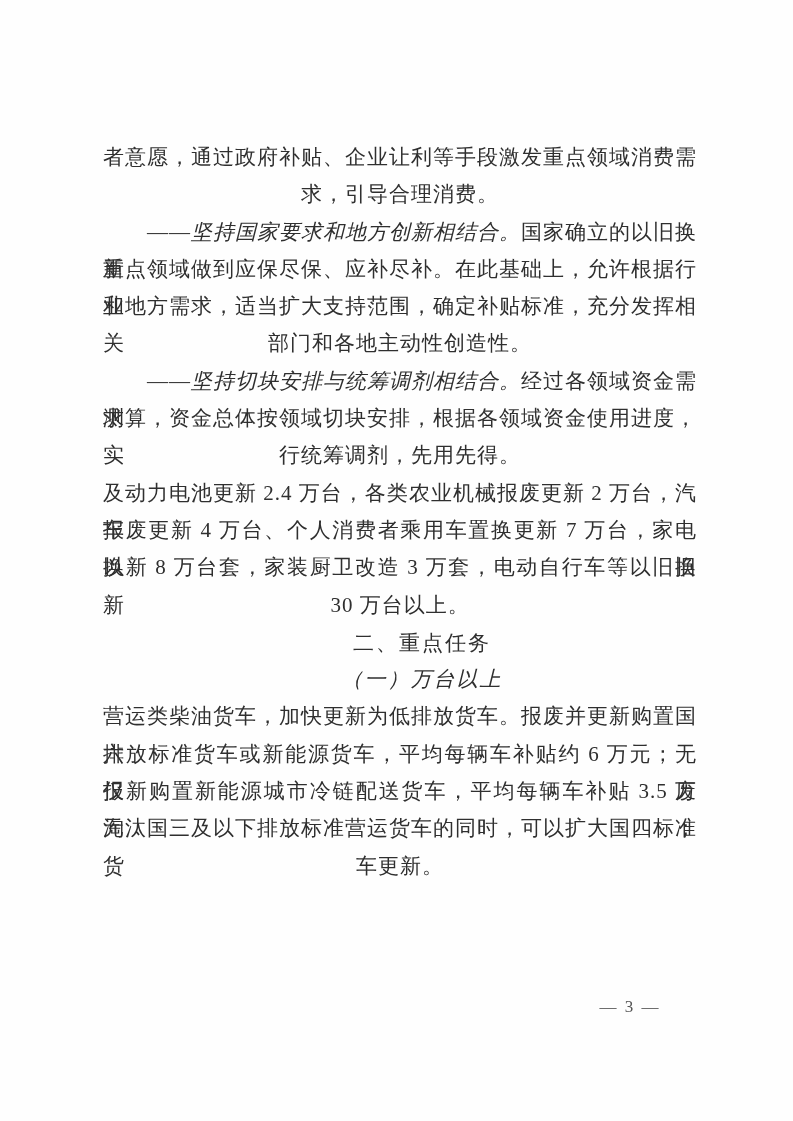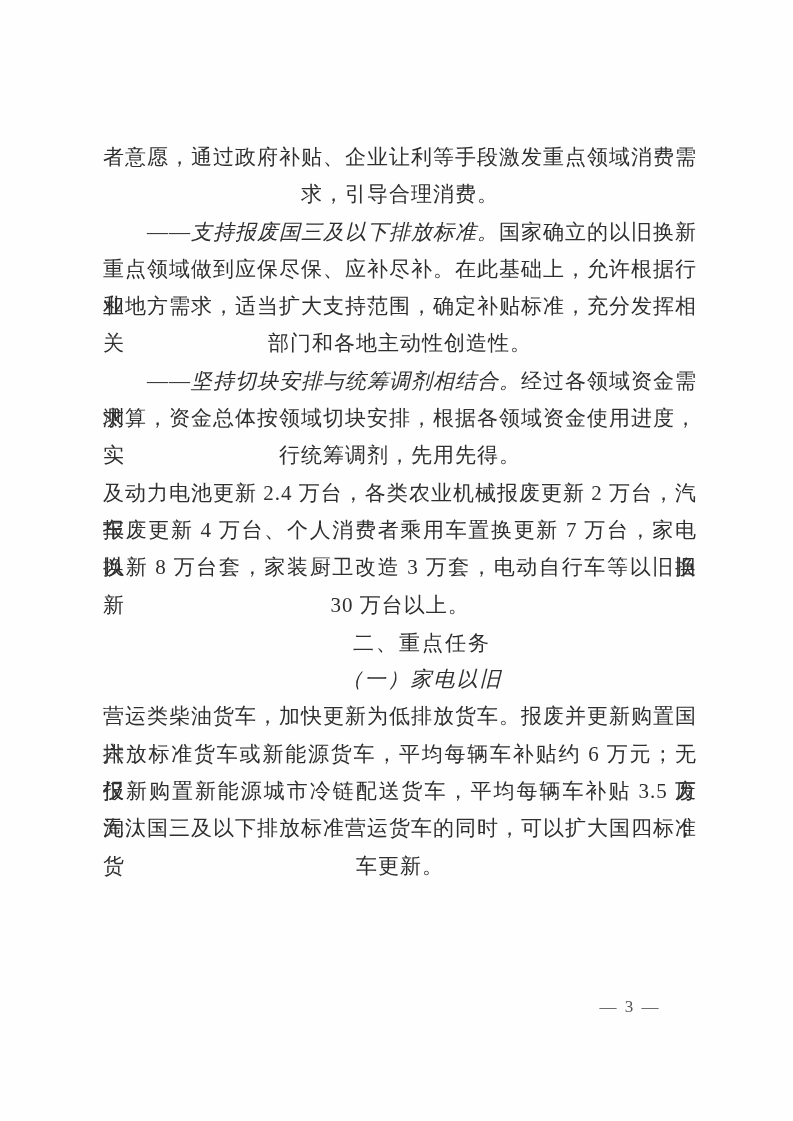--- a/index.html
+++ b/index.html
@@ -72,33 +72,33 @@
     font-family: "Liberation Serif", "DejaVu Serif", serif;
   }
 </style>
 </head>
 <body>
 
 <div class="page">
   <div class="text-block">
       <div class="line justify"><span class="seg-body">者意愿，通过政府补贴、企业让利等手段激发重点领域消费需</span></div>
       <div class="line"><span class="seg-body">求，引导合理消费。</span></div>
-      <div class="line justify indent"><span class="seg-body">——</span><span class="seg-em">支持报废国三及以下排放标准。</span><span class="seg-body">国家确立的以旧换新</span></div>
+      <div class="line justify indent"><span class="seg-body">——</span><span class="seg-em">坚持国家要求和地方创新相结合。</span><span class="seg-body">国家确立的以旧换新</span></div>
       <div class="line justify"><span class="seg-body">重点领域做到应保尽保、应补尽补。在此基础上，允许根据行业</span></div>
       <div class="line justify"><span class="seg-body">和地方需求，适当扩大支持范围，确定补贴标准，充分发挥相关</span></div>
       <div class="line"><span class="seg-body">部门和各地主动性创造性。</span></div>
       <div class="line justify indent"><span class="seg-body">——</span><span class="seg-em">坚持切块安排与统筹调剂相结合。</span><span class="seg-body">经过各领域资金需求</span></div>
       <div class="line justify"><span class="seg-body">测算，资金总体按领域切块安排，根据各领域资金使用进度，实</span></div>
       <div class="line"><span class="seg-body">行统筹调剂，先用先得。</span></div>
       <div class="line justify"><span class="seg-body">及动力电池更新 2.4 万台，各类农业机械报废更新 2 万台，汽车</span></div>
       <div class="line justify"><span class="seg-body">报废更新 4 万台、个人消费者乘用车置换更新 7 万台，家电以旧</span></div>
       <div class="line justify"><span class="seg-body">换新 8 万台套，家装厨卫改造 3 万套，电动自行车等以旧换新</span></div>
       <div class="line"><span class="seg-body">30 万台以上。</span></div>
       <div class="line indent h1"><span class="seg-body">二、重点任务</span></div>
-      <div class="line indent h2"><span class="seg-em">（一）家电以旧</span></div>
+      <div class="line indent h2"><span class="seg-em">（一）万台以上</span></div>
       <div class="line justify"><span class="seg-body">营运类柴油货车，加快更新为低排放货车。报废并更新购置国六</span></div>
       <div class="line justify"><span class="seg-body">排放标准货车或新能源货车，平均每辆车补贴约 6 万元；无报废</span></div>
       <div class="line justify"><span class="seg-body">仅新购置新能源城市冷链配送货车，平均每辆车补贴 3.5 万元；</span></div>
       <div class="line justify"><span class="seg-body">淘汰国三及以下排放标准营运货车的同时，可以扩大国四标准货</span></div>
       <div class="line"><span class="seg-body">车更新。</span></div>
     </div>
   <div class="page-number">— 3 —</div>
 </div>
 
 </body></html>

